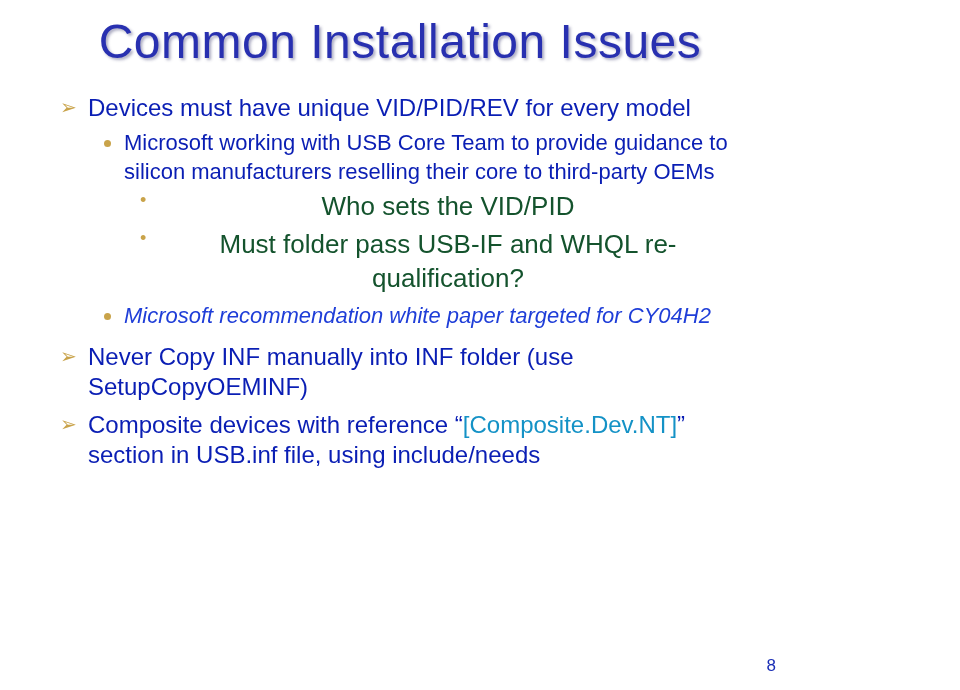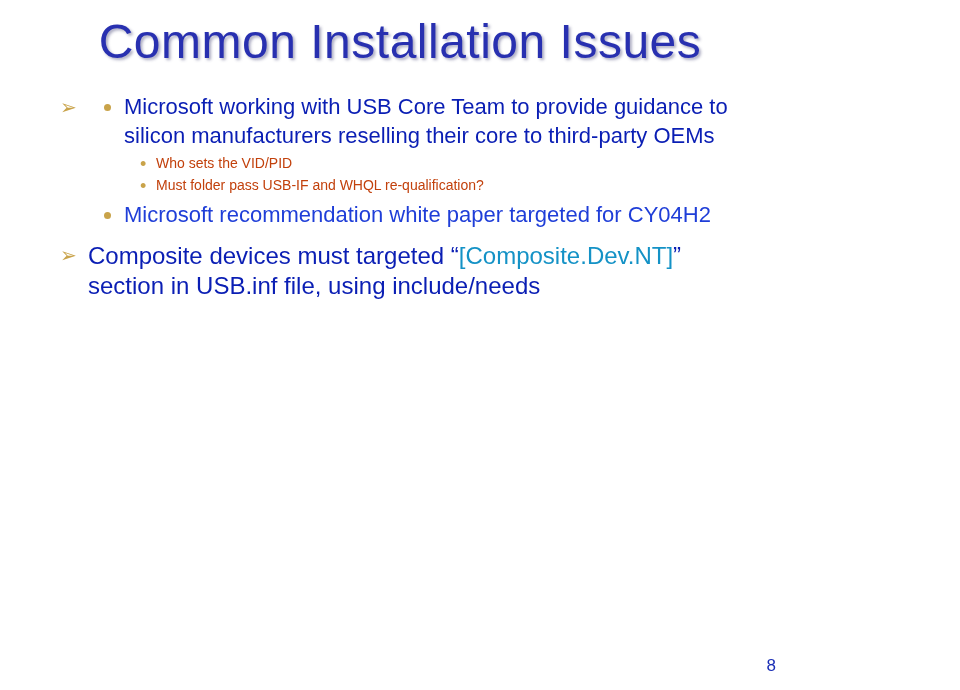--- a/index.html
+++ b/index.html
@@ -65,33 +65,35 @@
     background: #c9a34a;
     border-radius: 50%;
   }
   .lvl3 {
     margin: 4px 0 4px 14px;
   }
   .lvl3 > li {
     position: relative;
     padding-left: 18px;
     margin: 4px 0;
-    font-size: 14px;
+    font-size: 26px;
     line-height: 1.3;
-    color: #c2410c;
+    color: #14532d;
+    text-align: center;
   }
   .lvl3 > li::before {
     content: "•";
     position: absolute;
     left: 2px;
     top: -1px;
     color: #c9a34a;
     font-size: 18px;
   }
   .em-italic {
+    font-style: italic;
     color: #1f3ed8;
   }
   .hl {
     color: #1492c6;
     text-align: center;
   }
   .pagenum {
     position: absolute;
     right: 24px;
     bottom: 14px;
@@ -100,36 +102,40 @@
   }
 </style>
 </head>
 <body>
 
 <div class="slide">
   <h1 class="title">Common Installation Issues</h1>
 
   <ul class="lvl1">
     <li>
+      <span>Devices must have unique VID/PID/REV for every model</span>
       <ul class="lvl2">
         <li>
           <span>Microsoft working with USB Core Team to provide guidance to silicon manufacturers reselling their core to third-party OEMs</span>
           <ul class="lvl3">
             <li>
               <span>Who sets the VID/PID</span>
             </li>
             <li>
               <span>Must folder pass USB-IF and WHQL re-qualification?</span>
             </li>
           </ul>
         </li>
         <li>
           <span class="em-italic">Microsoft recommendation white paper targeted for CY04H2</span>
         </li>
       </ul>
     </li>
     <li>
-      <span>Composite devices must targeted “</span><span class="hl">[Composite.Dev.NT]</span><span>” section in USB.inf file, using include/needs</span>
+      <span>Never Copy INF manually into INF folder (use SetupCopyOEMINF)</span>
+    </li>
+    <li>
+      <span>Composite devices with reference “</span><span class="hl">[Composite.Dev.NT]</span><span>” section in USB.inf file, using include/needs</span>
     </li>
   </ul>
 
   <div class="pagenum">8</div>
 </div>
 
 </body></html>

